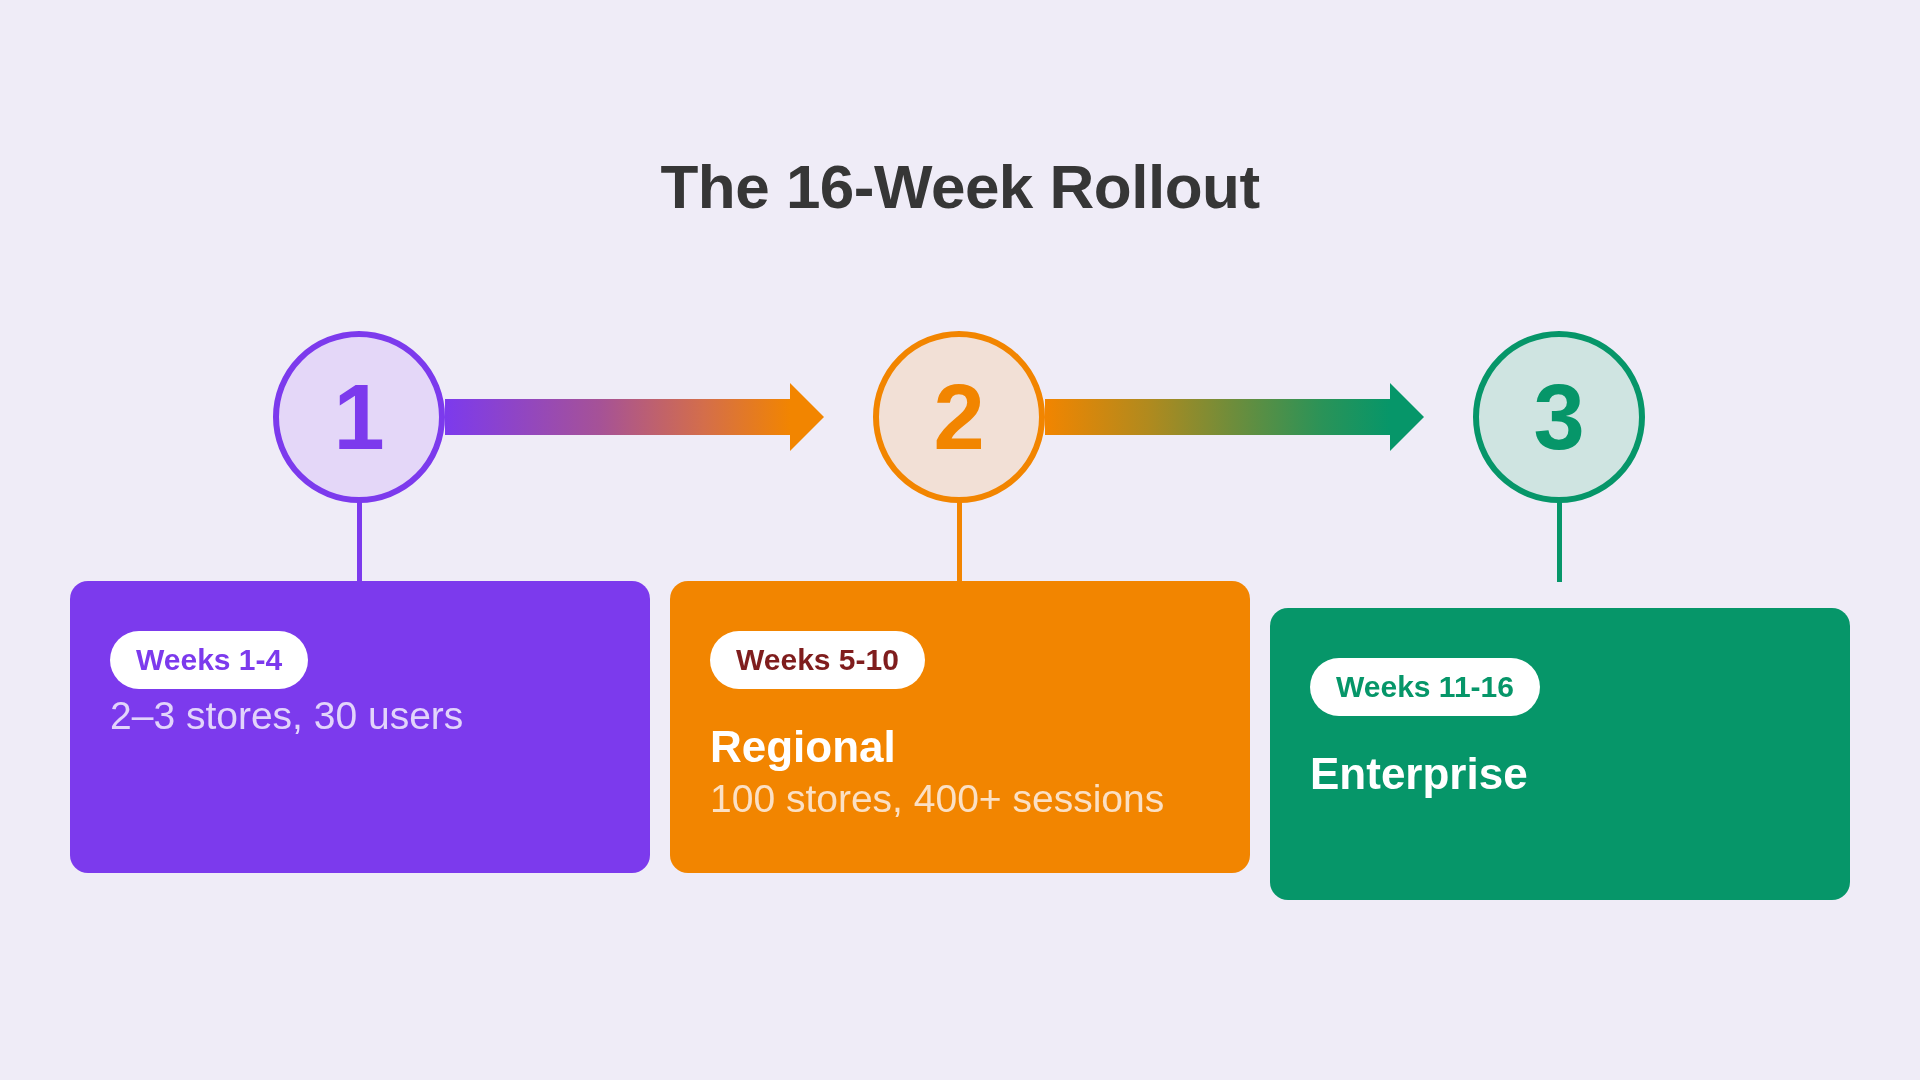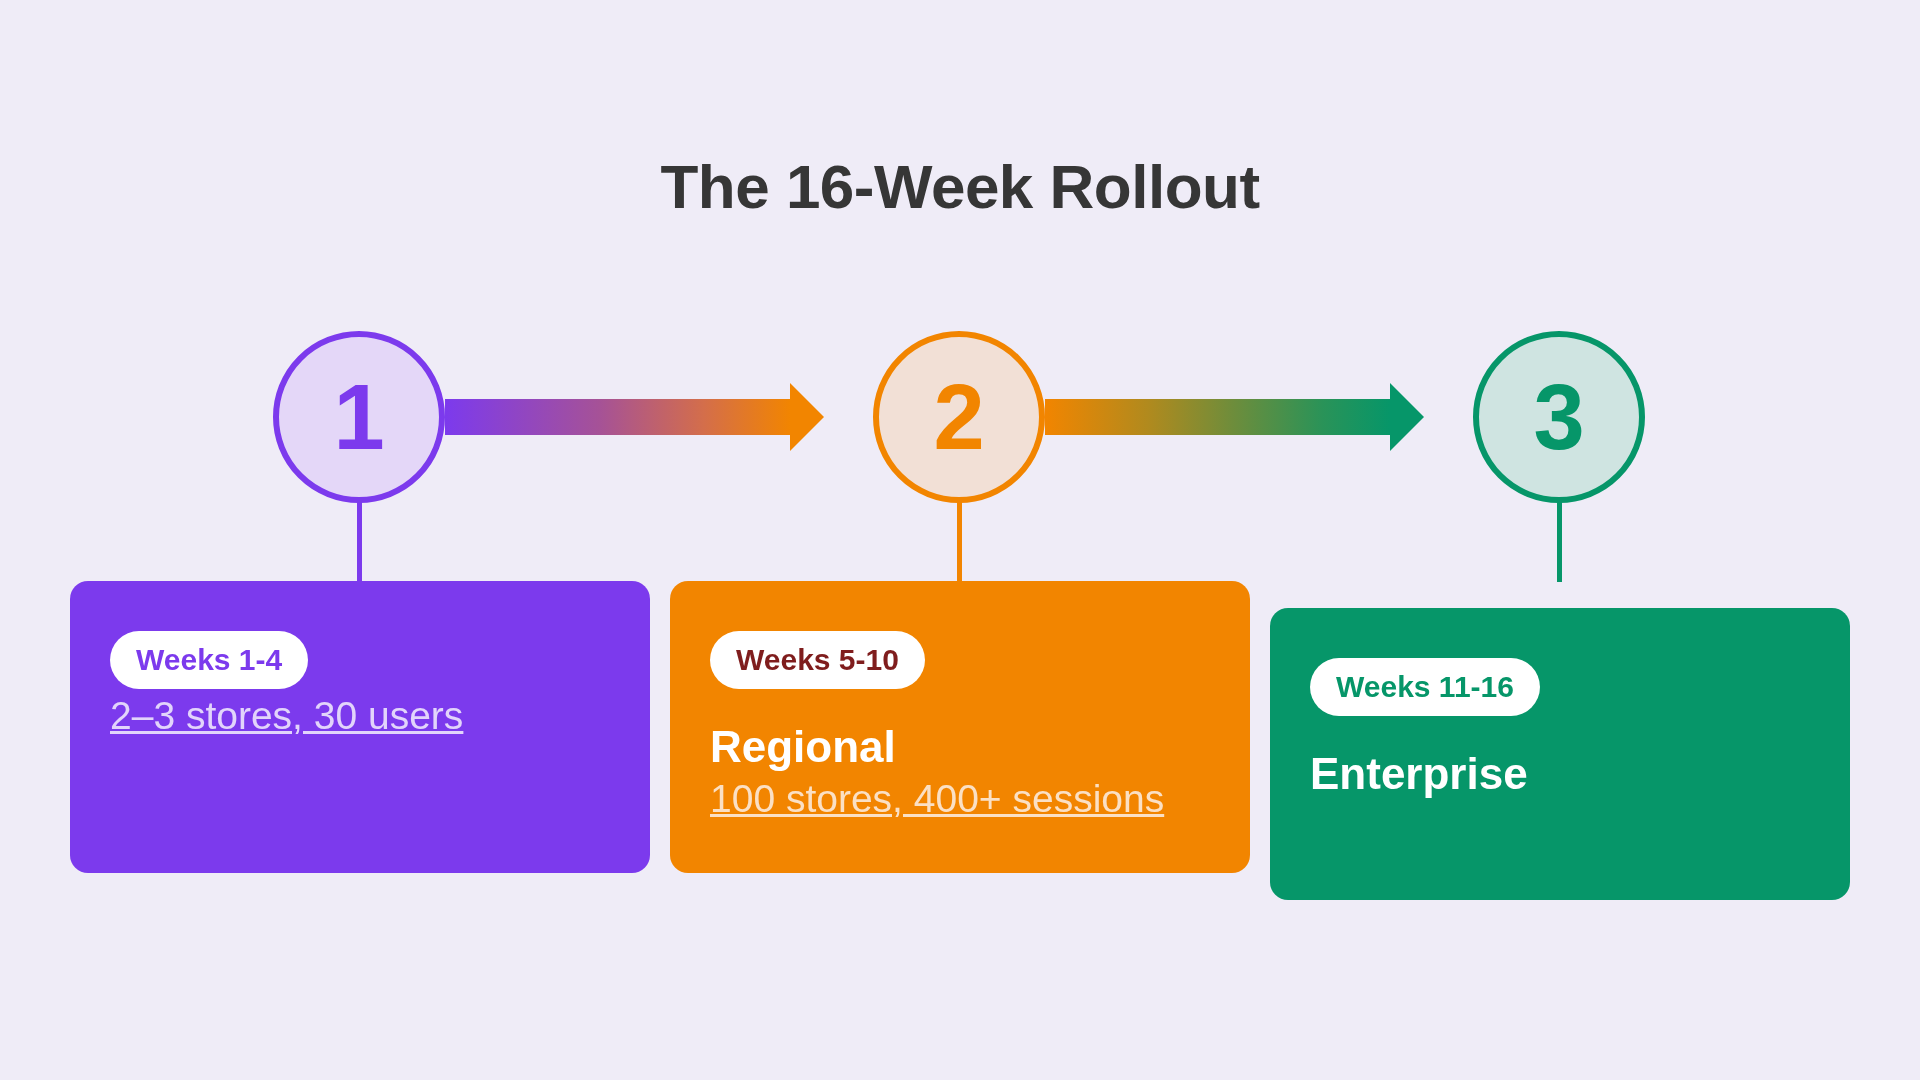--- a/index.html
+++ b/index.html
@@ -42,21 +42,21 @@
   .pill {
     display: inline-block; background: #ffffff; border-radius: 29px;
     height: 58px; line-height: 58px; padding: 0 26px;
     font-size: 30px; font-weight: 700;
   }
   .card-title {
     margin-top: 33px; font-size: 44px; font-weight: 700; color: #ffffff;
     line-height: 50px;
   }
   .card-sub {
-    margin-top: 4px; font-size: 39px; font-weight: 400; line-height: 46px; text-decoration: underline;
+    margin-top: 4px; font-size: 39px; font-weight: 400; line-height: 46px;
   }
 </style>
 </head>
 <body>
 
 <div class="title">The 16-Week Rollout</div>
 
 <div class="arrow" style="left:445px; width:380px;">
   <div class="bar" style="width:346px; background: linear-gradient(90deg, #7c3aed 0%, #a65296 45%, #d46e4a 75%, #f28500 100%);"></div>
   <div class="head" style="left:345px; border-left-color:#f28500;"></div>

